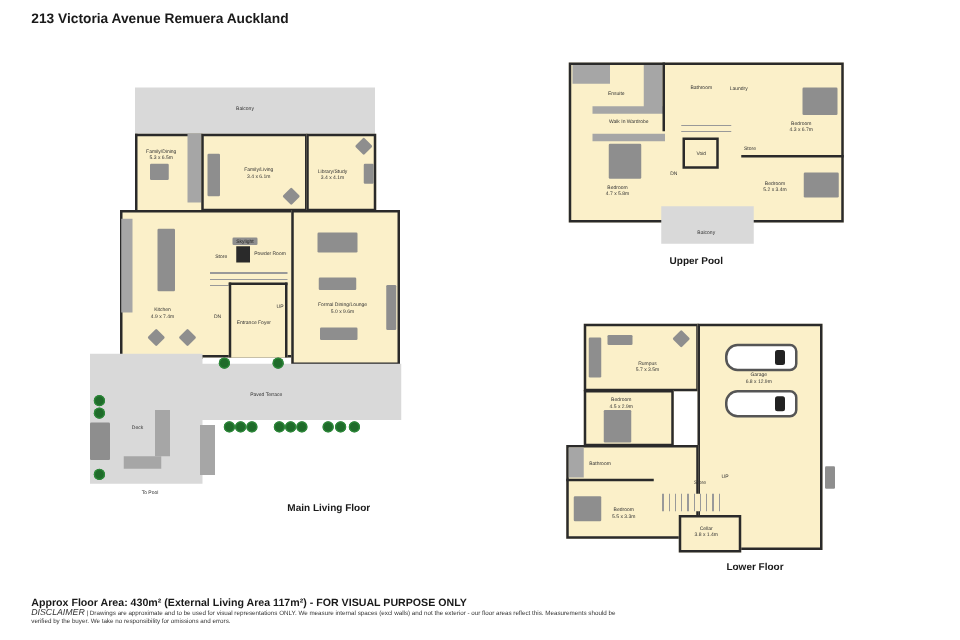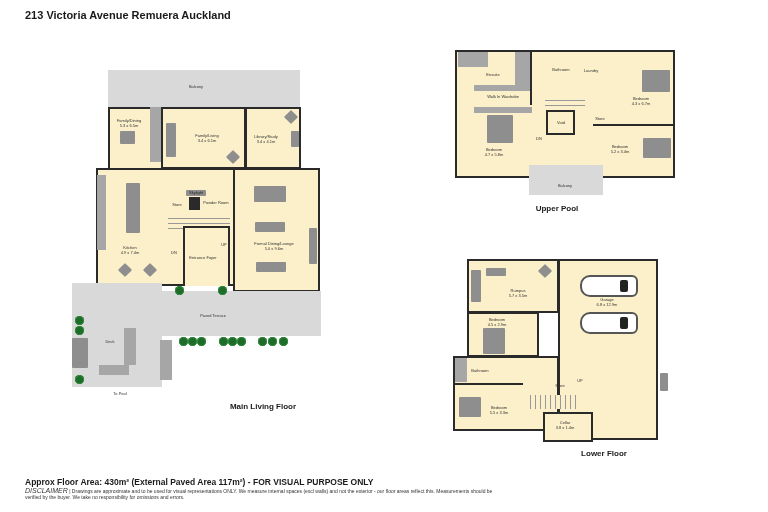--- a/index.html
+++ b/index.html
@@ -157,14 +157,14 @@
   <div class="rl" style="left:499px;top:405px;"><span>Bedroom</span><br><span>5.5 x 3.3m</span></div>
   <div class="rl" style="left:560px;top:383px;">Store</div>
   <div class="rl" style="left:580px;top:378px;">UP</div>
   <div class="stairs-v" style="left:526px;top:395px;width:52px;height:14px;"></div>
   <div class="room" style="left:543px;top:412px;width:50px;height:30px;"></div>
   <div class="rl" style="left:565px;top:420px;"><span>Cellar</span><br><span>3.8 x 1.4m</span></div>
 
   <div class="floor-label" style="left:561px;top:449px;margin-left:43px;">Lower Floor</div>
 </div>
 
-<div class="abs area">Approx Floor Area: 430m² (External Paved Area 117m²) - FOR VISUAL PURPOSE ONLY</div>
+<div class="abs area">Approx Floor Area: 430m² (External Living Area 117m²) - FOR VISUAL PURPOSE ONLY</div>
 <div class="abs disc"><span class="dh">DISCLAIMER</span><span> | Drawings are approximate and to be used for visual representations ONLY. We measure internal spaces (excl walls) and not the exterior - our floor areas reflect this. Measurements should be verified by the buyer. We take no responsibility for omissions and errors.</span></div>
 
 </body></html>

